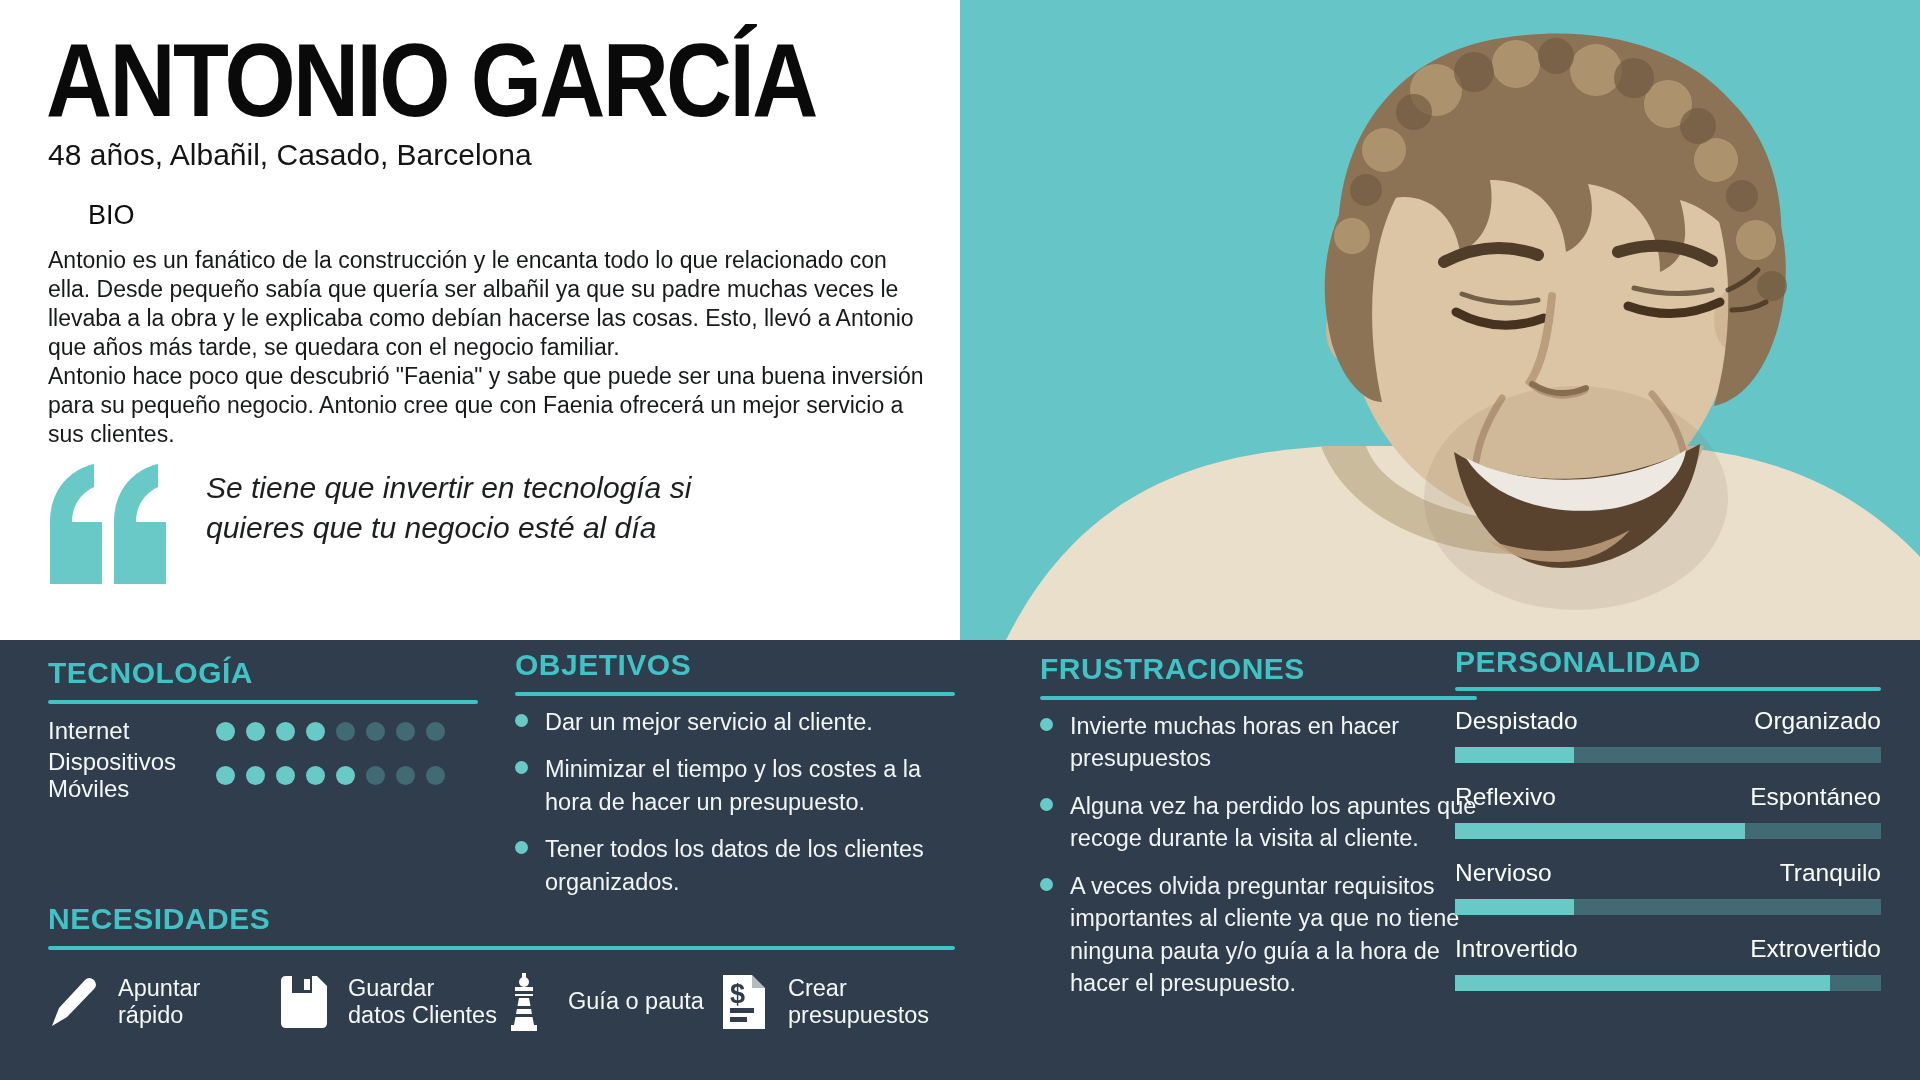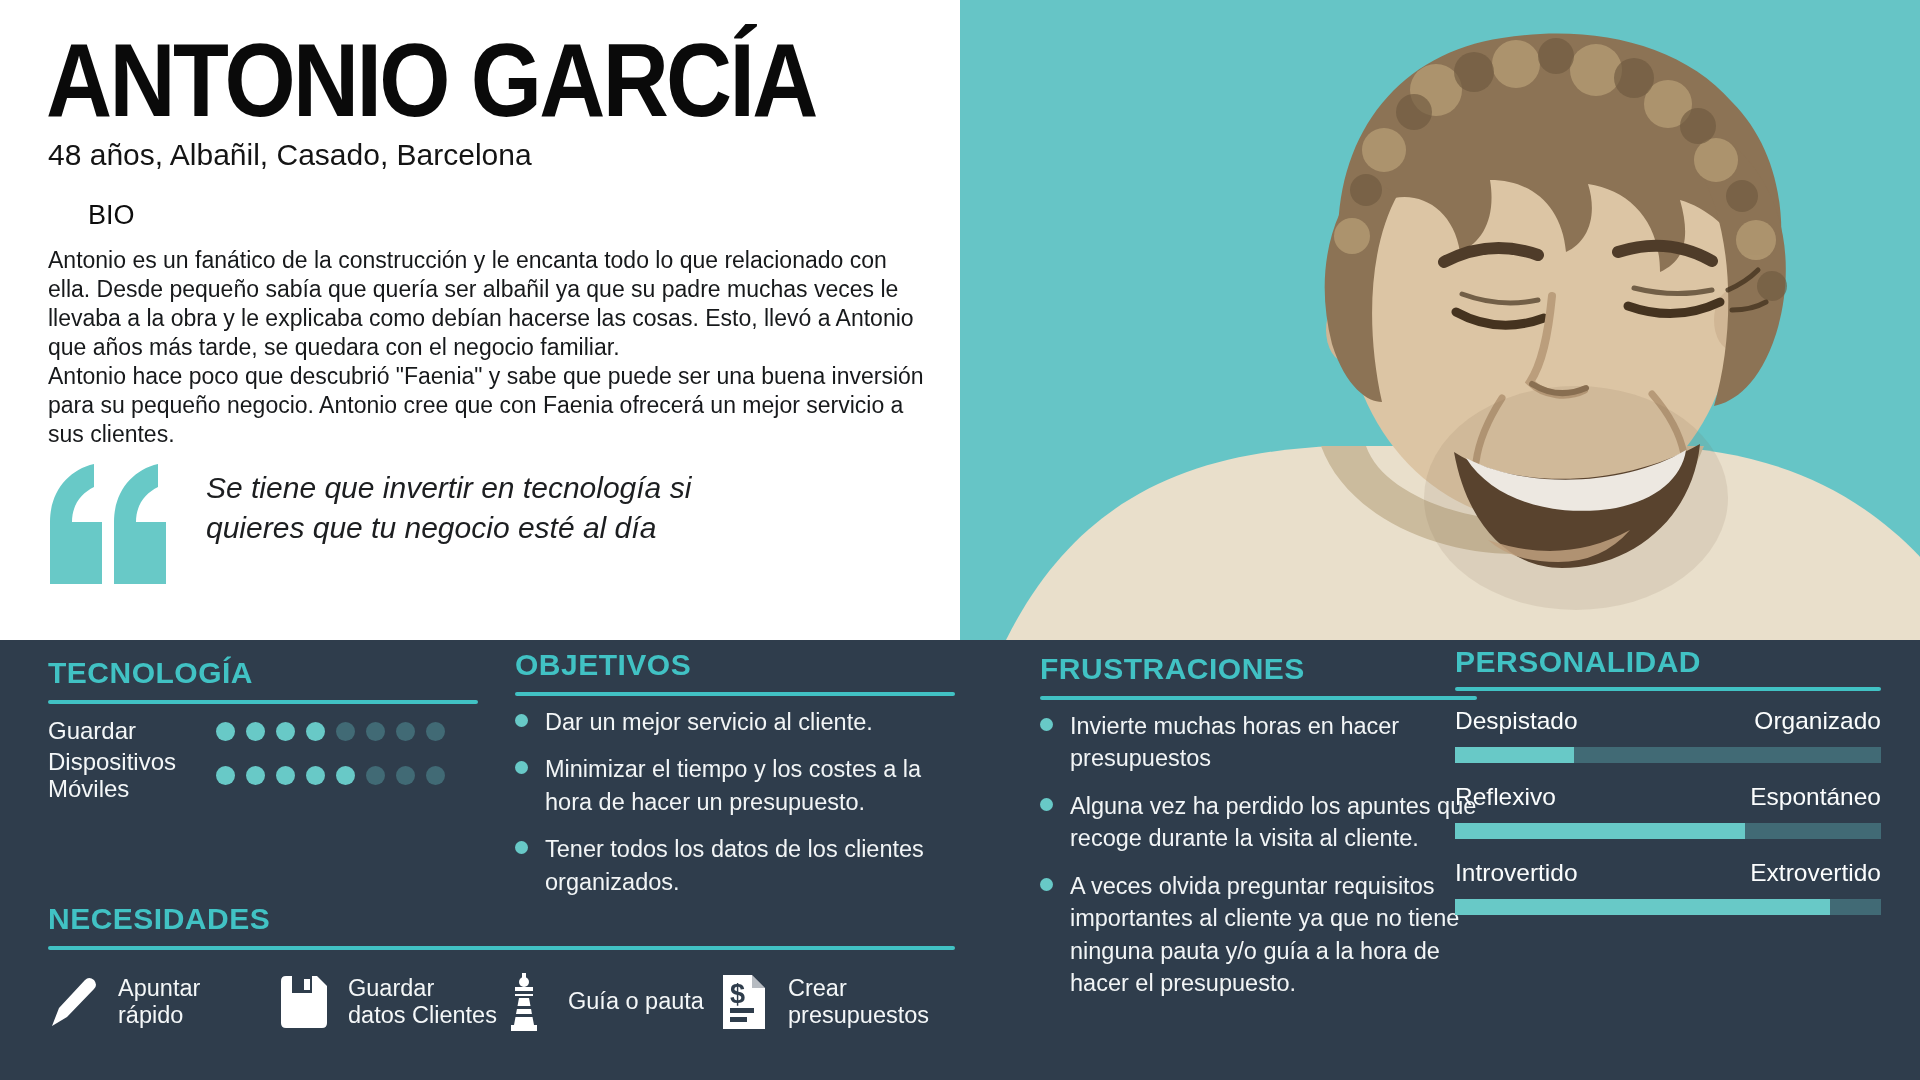--- a/index.html
+++ b/index.html
@@ -155,21 +155,21 @@
   </div>
 </div>
 
 <div class="bottom">
 
   <div class="sec sec-tec">
     <div class="sec-title">TECNOLOGÍA</div>
     <div class="rule"></div>
     <div id="tech-rows">
         <div class="tech-row">
-          <span class="tech-label">Guardar</span>
+          <span class="tech-label">Internet</span>
           <span class="dots">
             <span class="dot on"></span>
             <span class="dot on"></span>
             <span class="dot on"></span>
             <span class="dot on"></span>
             <span class="dot off"></span>
             <span class="dot off"></span>
             <span class="dot off"></span>
             <span class="dot off"></span>
           </span>
@@ -241,20 +241,29 @@
             <div class="bar-fill" style="width: 28%;"></div>
           </div>
         </div>
         <div class="trait">
           <div class="trait-labels">
             <span>Reflexivo</span>
             <span>Espontáneo</span>
           </div>
           <div class="bar">
             <div class="bar-fill" style="width: 68%;"></div>
+          </div>
+        </div>
+        <div class="trait">
+          <div class="trait-labels">
+            <span>Nervioso</span>
+            <span>Tranquilo</span>
+          </div>
+          <div class="bar">
+            <div class="bar-fill" style="width: 28%;"></div>
           </div>
         </div>
         <div class="trait">
           <div class="trait-labels">
             <span>Introvertido</span>
             <span>Extrovertido</span>
           </div>
           <div class="bar">
             <div class="bar-fill" style="width: 88%;"></div>
           </div>

